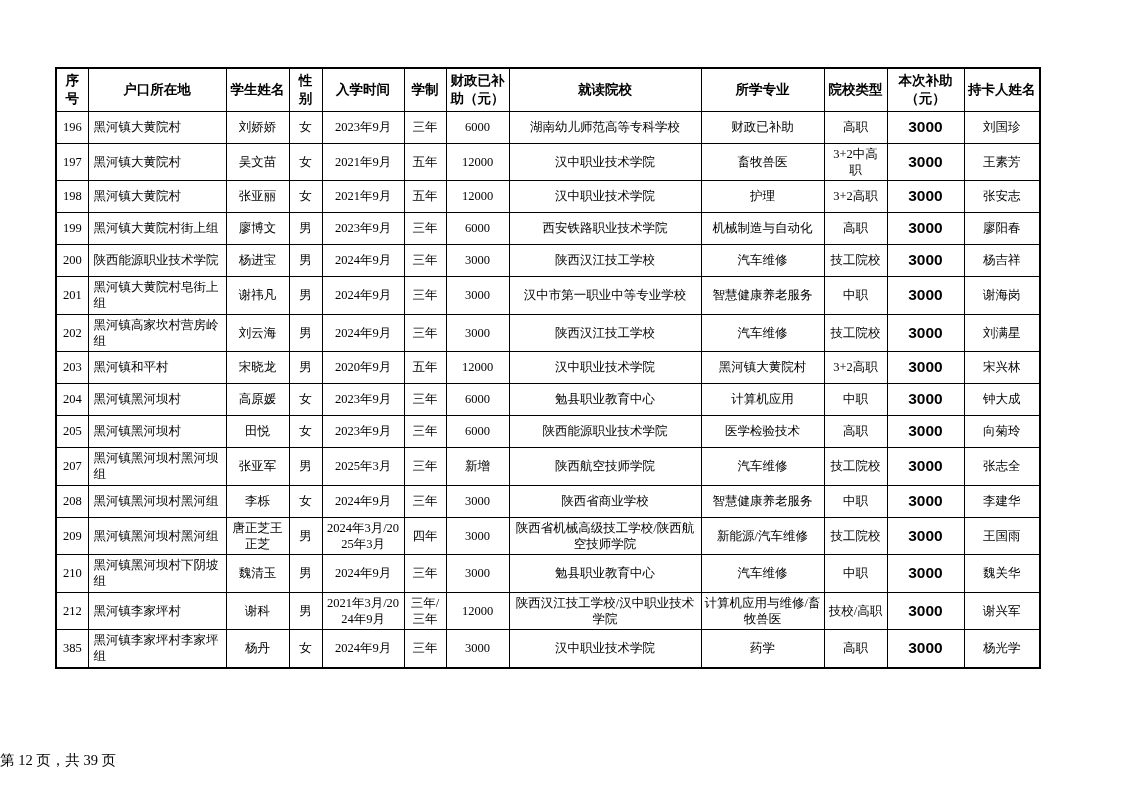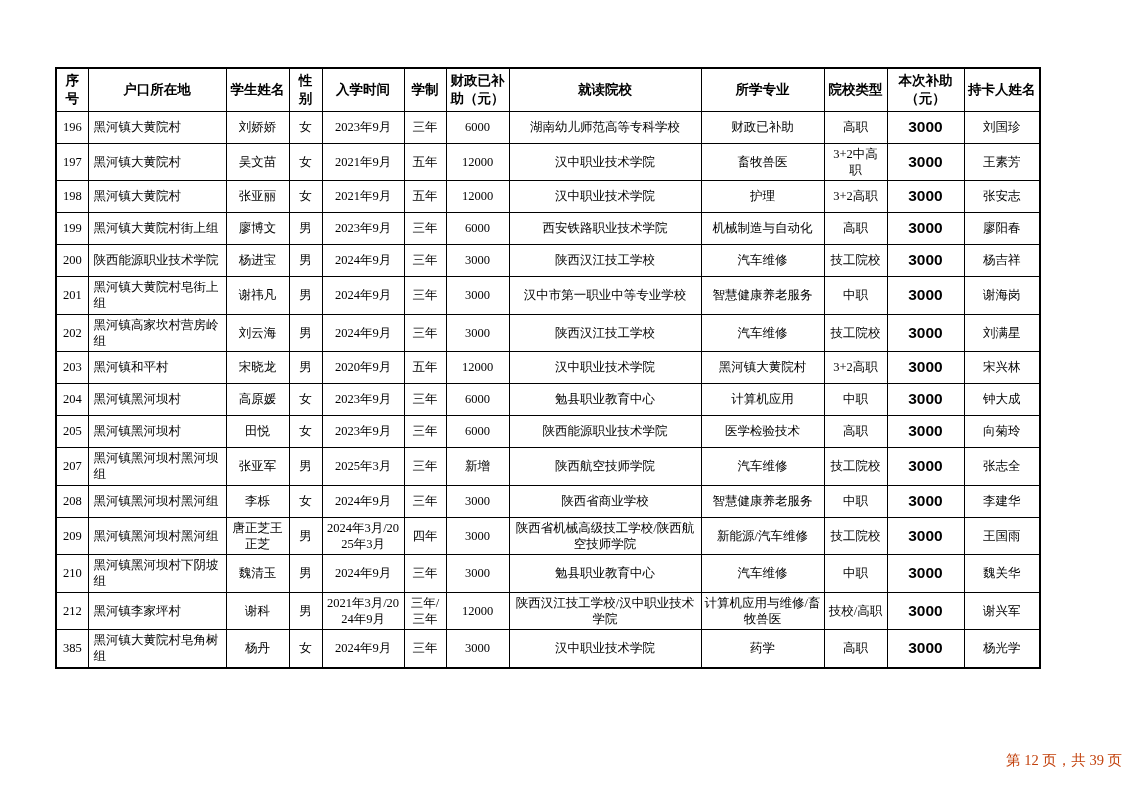--- a/index.html
+++ b/index.html
@@ -52,24 +52,24 @@
   td.col1 { text-align:left; padding-left:5px; }
   td.col10 {
     font-family:"Liberation Sans","DejaVu Sans",sans-serif;
     font-weight:bold;
     font-size:15.5px;
   }
   .footer {
     position:absolute;
     left:0; right:0;
     top:751px;
-    text-align:right;
+    text-align:left;
     font-size:14.5px;
     font-family:"Liberation Serif","DejaVu Serif",serif;
-    color:#c2410c;
+    color:#000000;
   }
 </style>
 </head>
 <body>
 
 <div class="sheet">
   <table class="subsidy">
     <colgroup>
       <col class="c0">
         <col class="c1">
@@ -306,21 +306,21 @@
           <td class="col5">三年/三年</td>
           <td class="col6">12000</td>
           <td class="col7">陕西汉江技工学校/汉中职业技术学院</td>
           <td class="col8">计算机应用与维修/畜牧兽医</td>
           <td class="col9">技校/高职</td>
           <td class="col10">3000</td>
           <td class="col11">谢兴军</td>
         </tr>
         <tr>
           <td class="col0">385</td>
-          <td class="col1">黑河镇大黄院村皂角树组</td>
+          <td class="col1">黑河镇李家坪村李家坪组</td>
           <td class="col2">杨丹</td>
           <td class="col3">女</td>
           <td class="col4">2024年9月</td>
           <td class="col5">三年</td>
           <td class="col6">3000</td>
           <td class="col7">汉中职业技术学院</td>
           <td class="col8">药学</td>
           <td class="col9">高职</td>
           <td class="col10">3000</td>
           <td class="col11">杨光学</td>

